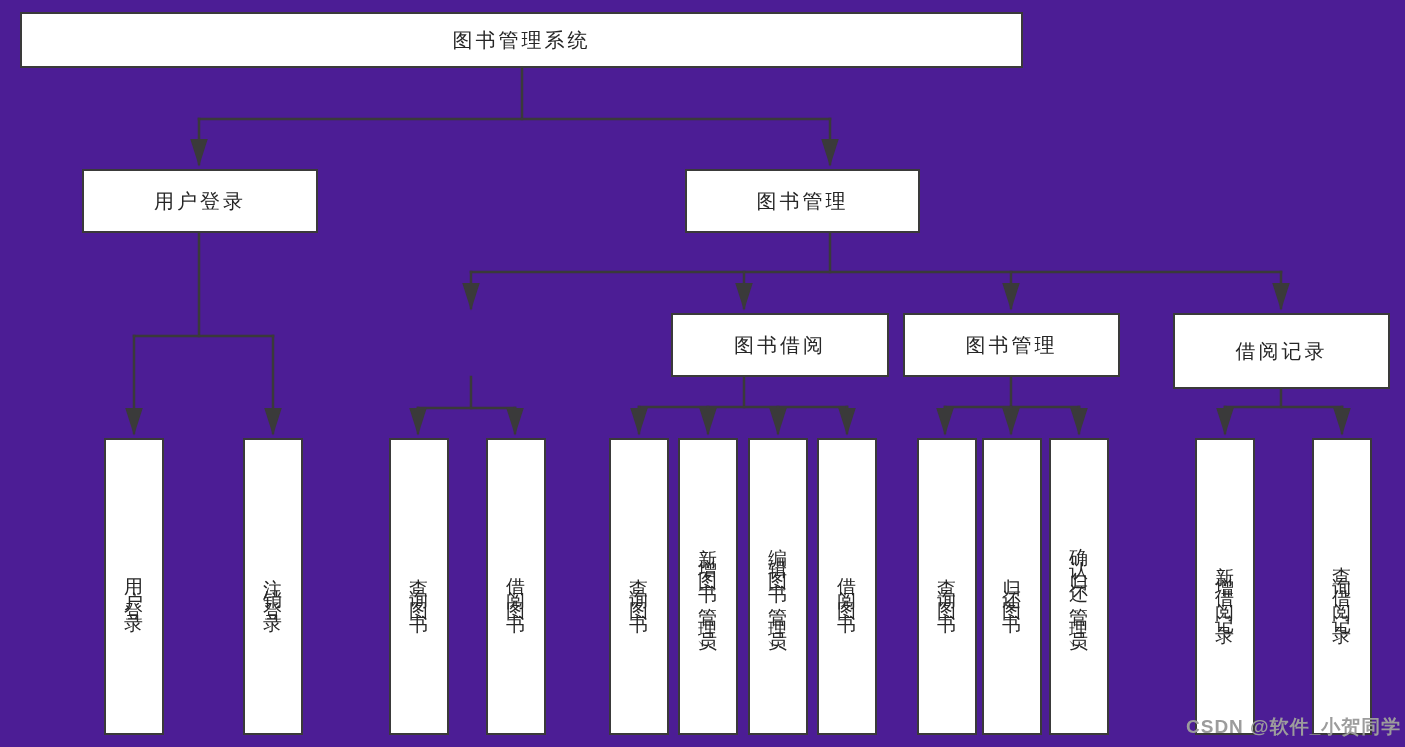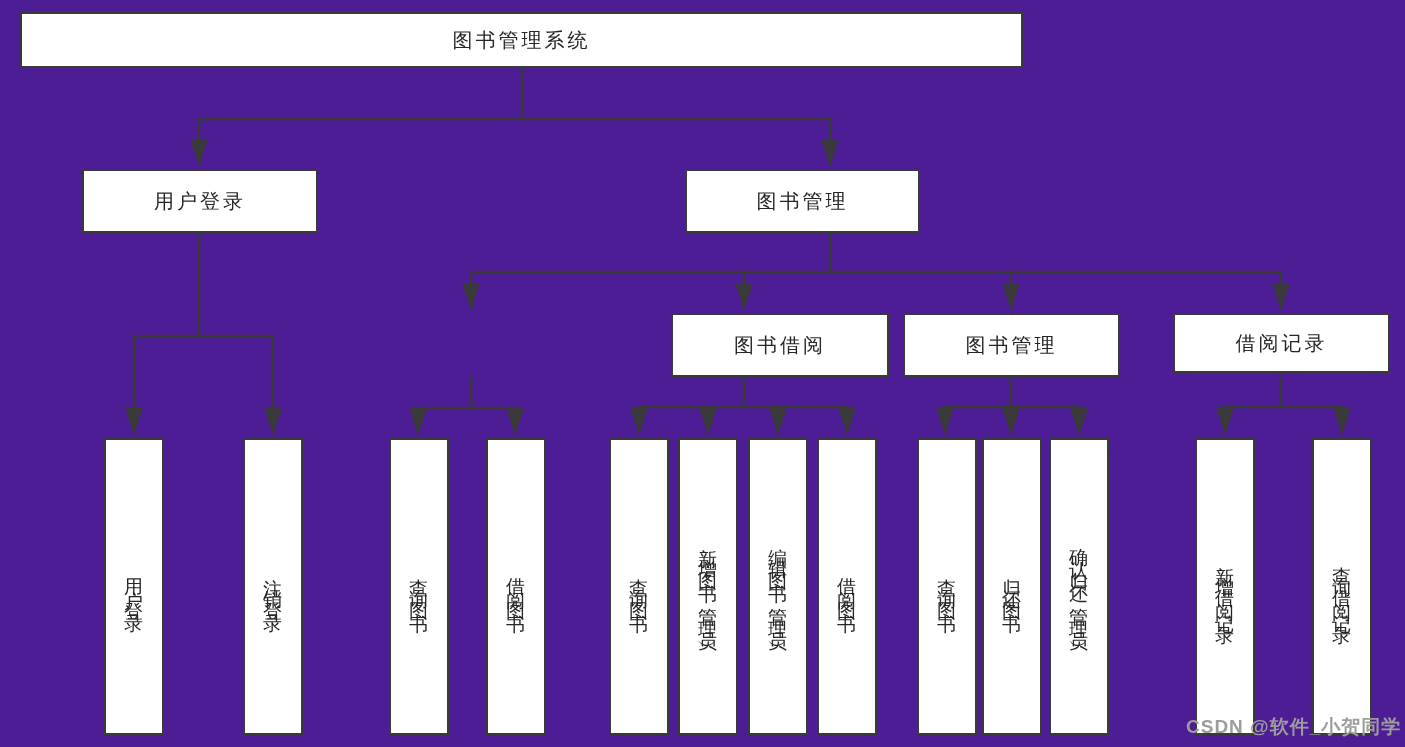--- a/index.html
+++ b/index.html
@@ -126,21 +126,21 @@
     </g>
   </svg>
 
   <div class="node hbox" style="left:20px; top:12px; width:1003px; height:56px">图书管理系统</div>
 
   <div class="node hbox" style="left:82px; top:169px; width:236px; height:64px">用户登录</div>
   <div class="node hbox" style="left:685px; top:169px; width:235px; height:64px">图书管理</div>
 
   <div class="node hbox" style="left:671px; top:313px; width:218px; height:64px">图书借阅</div>
   <div class="node hbox" style="left:903px; top:313px; width:217px; height:64px">图书管理</div>
-  <div class="node hbox" style="left:1173px; top:313px; width:217px; height:60px">借阅记录</div>
+  <div class="node hbox" style="left:1173px; top:313px; width:217px; height:76px">借阅记录</div>
 
   <div class="node vbox" style="left:104px">用户登录</div>
   <div class="node vbox" style="left:243px">注销登录</div>
 
   <div class="node vbox" style="left:389px">查询图书</div>
   <div class="node vbox" style="left:486px">借阅图书</div>
 
   <div class="node vbox" style="left:609px">查询图书</div>
   <div class="node vbox" style="left:678px">新增图书（管理员）</div>
   <div class="node vbox" style="left:748px">编辑图书（管理员）</div>

